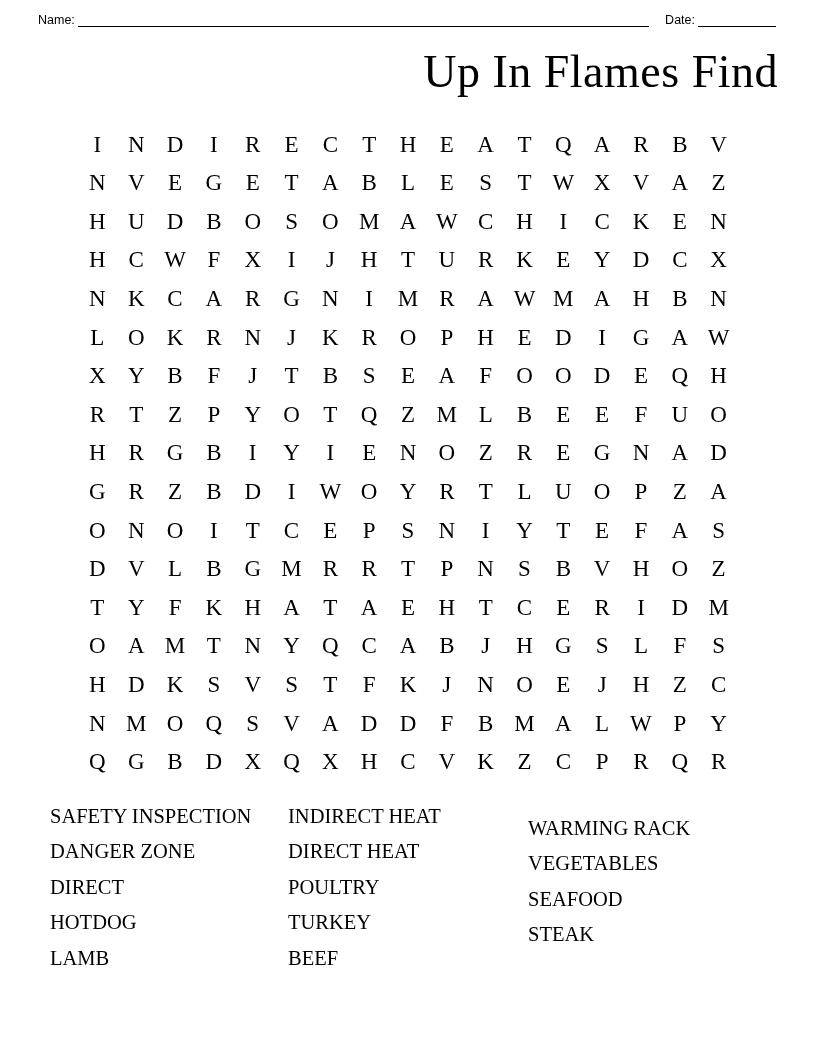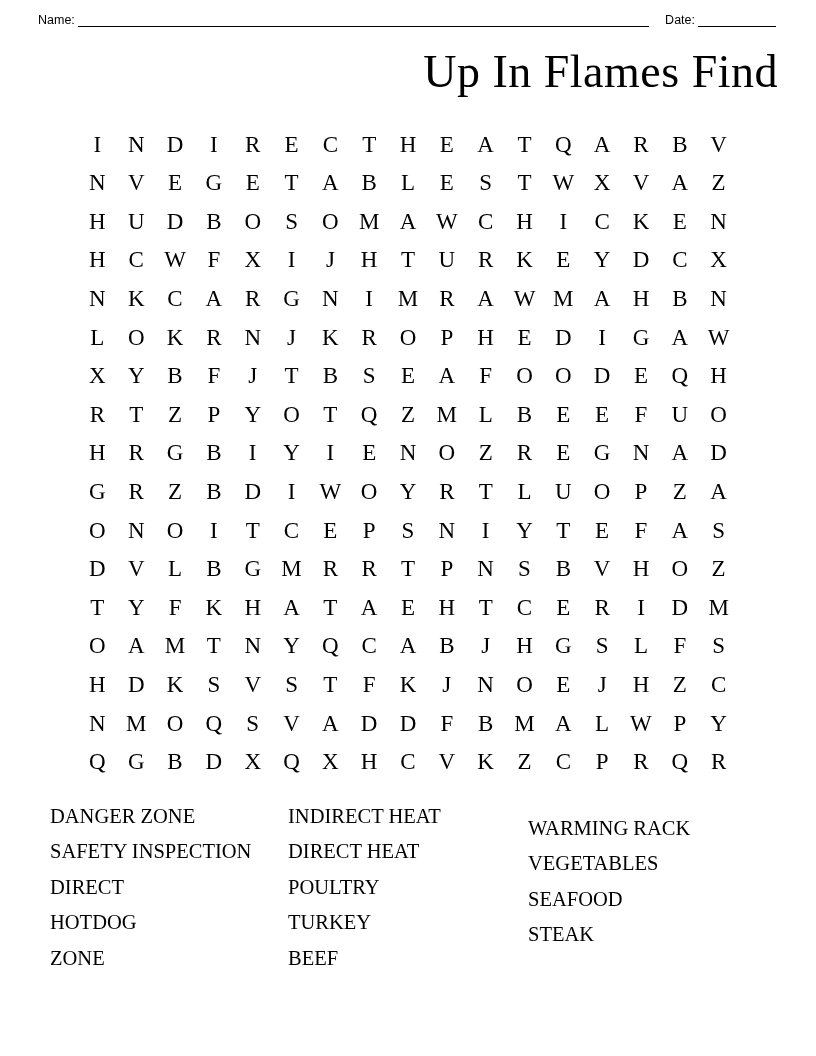--- a/index.html
+++ b/index.html
@@ -430,25 +430,25 @@
         <div class="cell">C</div>
         <div class="cell">P</div>
         <div class="cell">R</div>
         <div class="cell">Q</div>
         <div class="cell">R</div>
       </div>
     </div>
 
   <div class="wordlist">
     <div class="wl-col c1">
+        <div class="word">SAFETY INSPECTION</div>
         <div class="word">DANGER ZONE</div>
-        <div class="word">SAFETY INSPECTION</div>
         <div class="word">DIRECT</div>
         <div class="word">HOTDOG</div>
-        <div class="word">ZONE</div>
+        <div class="word">LAMB</div>
       </div>
     <div class="wl-col c2">
         <div class="word">INDIRECT HEAT</div>
         <div class="word">DIRECT HEAT</div>
         <div class="word">POULTRY</div>
         <div class="word">TURKEY</div>
         <div class="word">BEEF</div>
       </div>
     <div class="wl-col c3">
         <div class="word">WARMING RACK</div>

